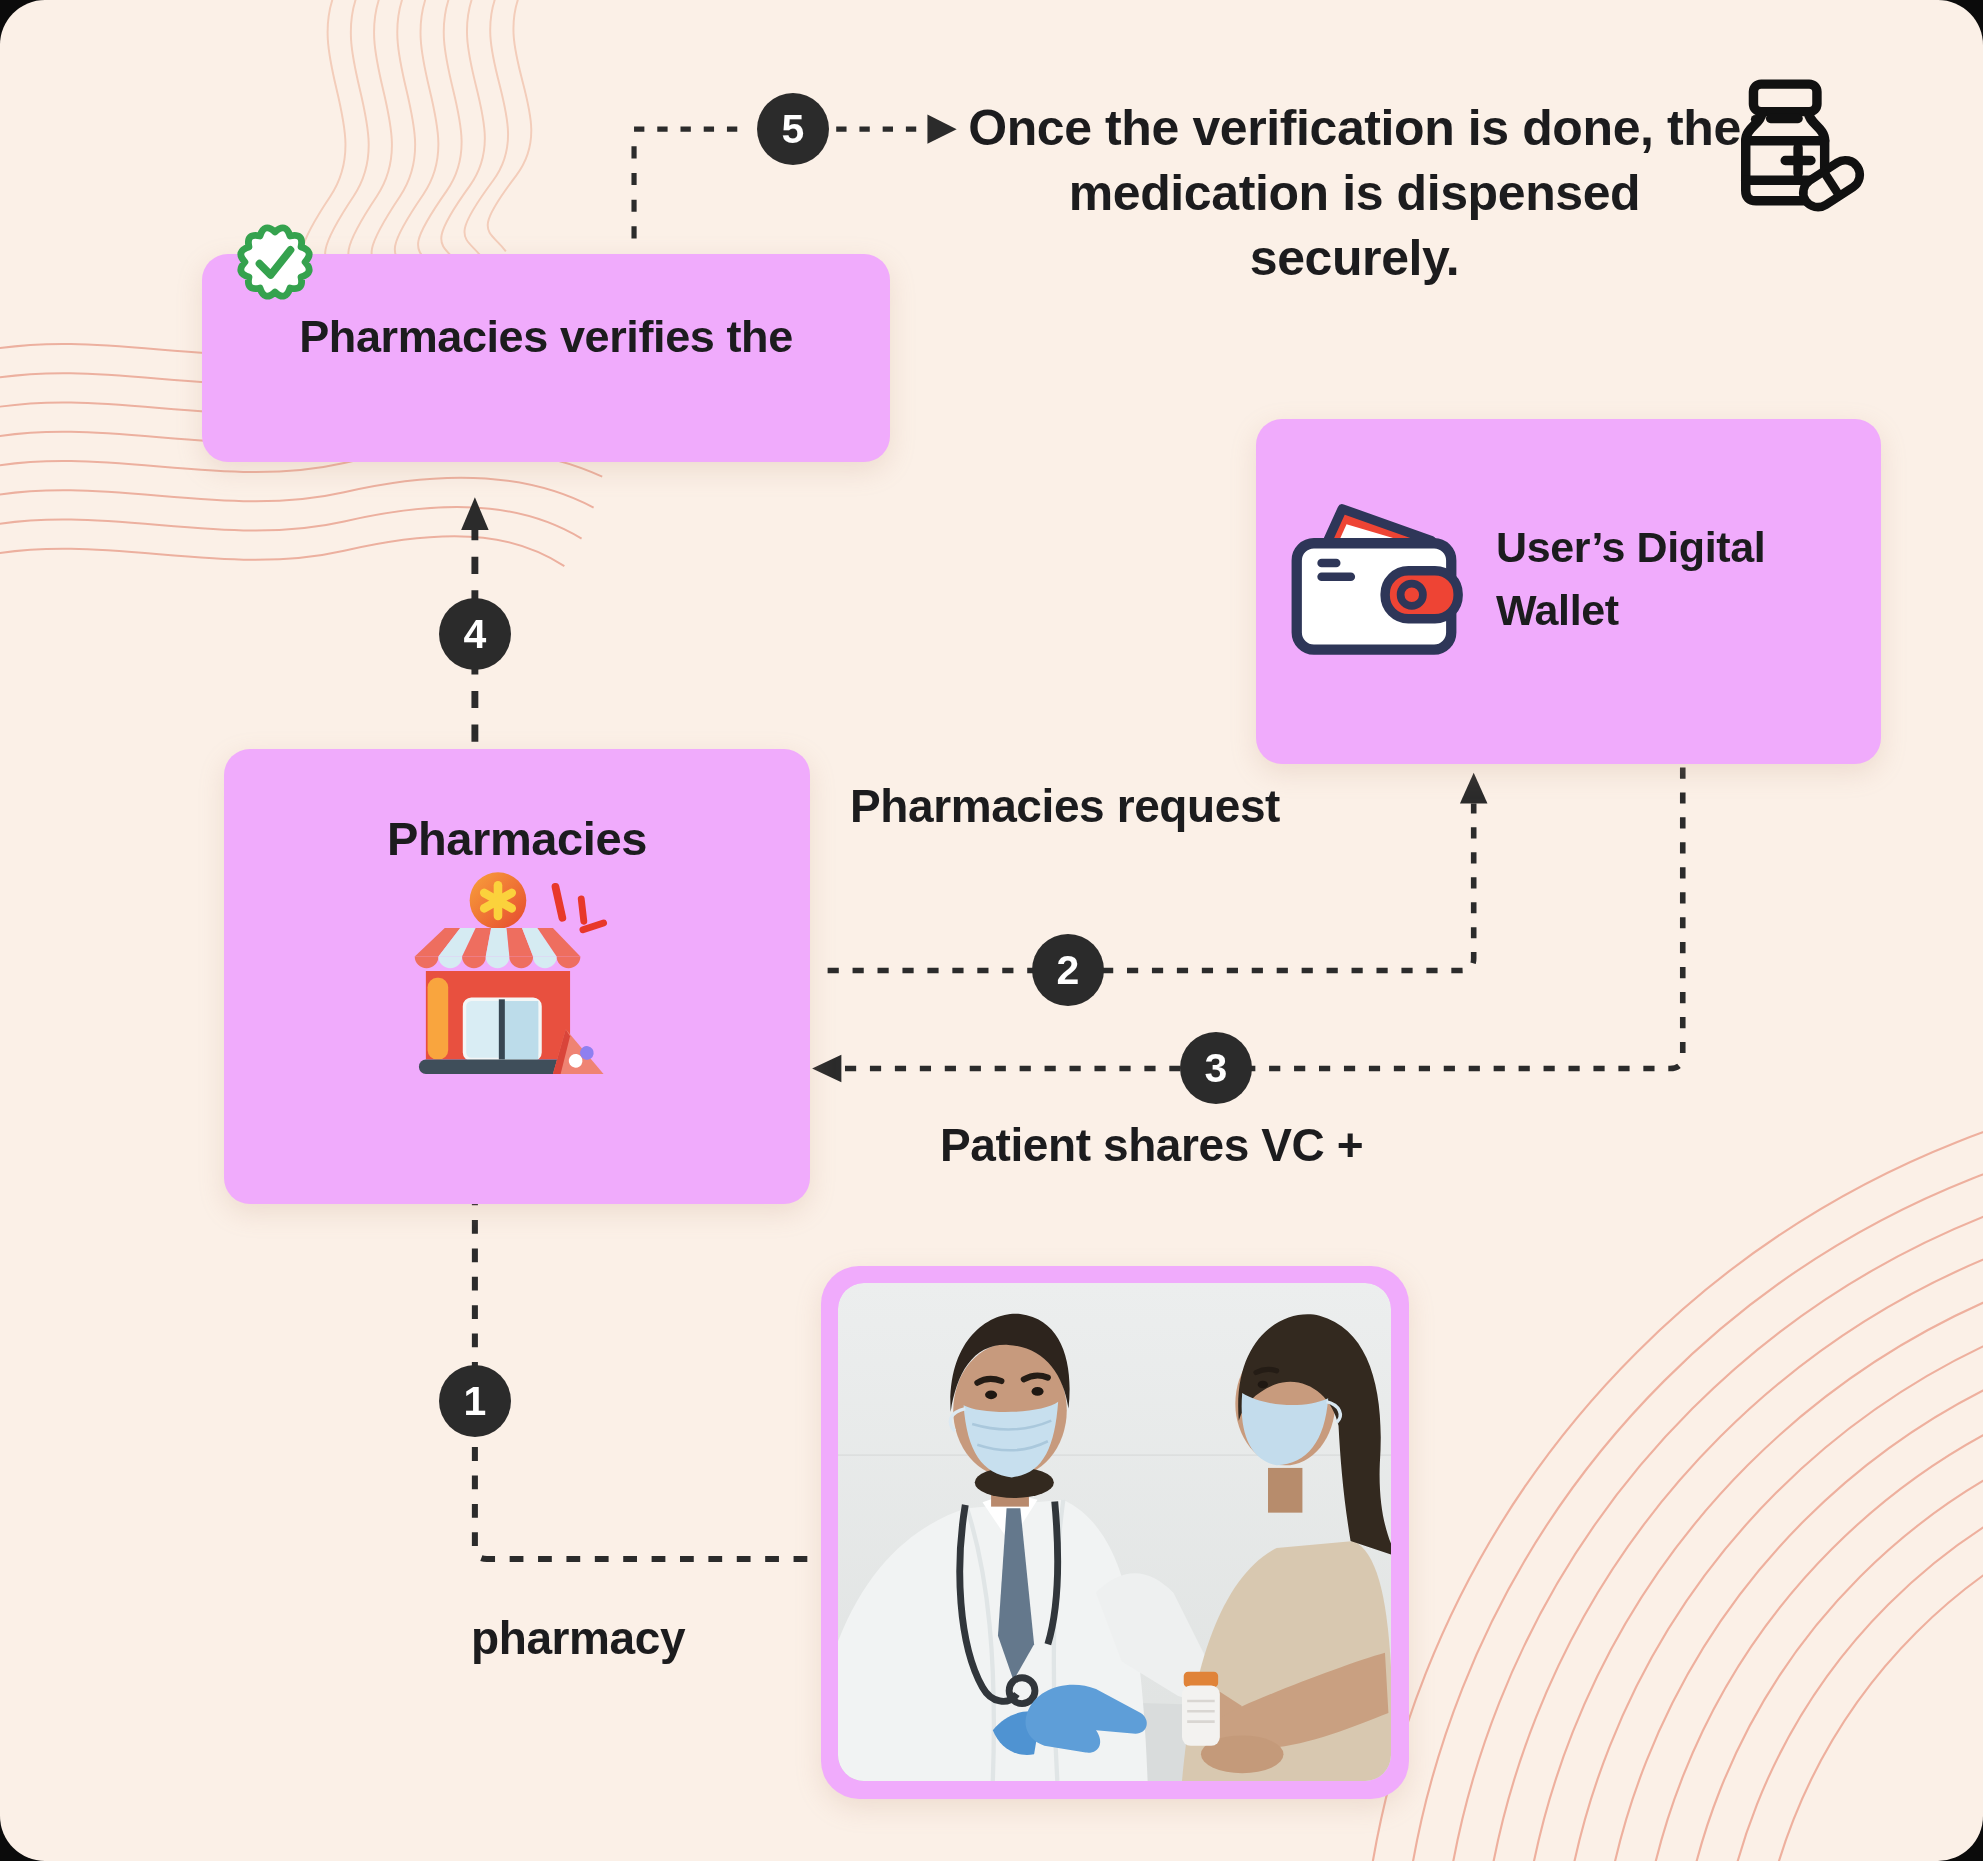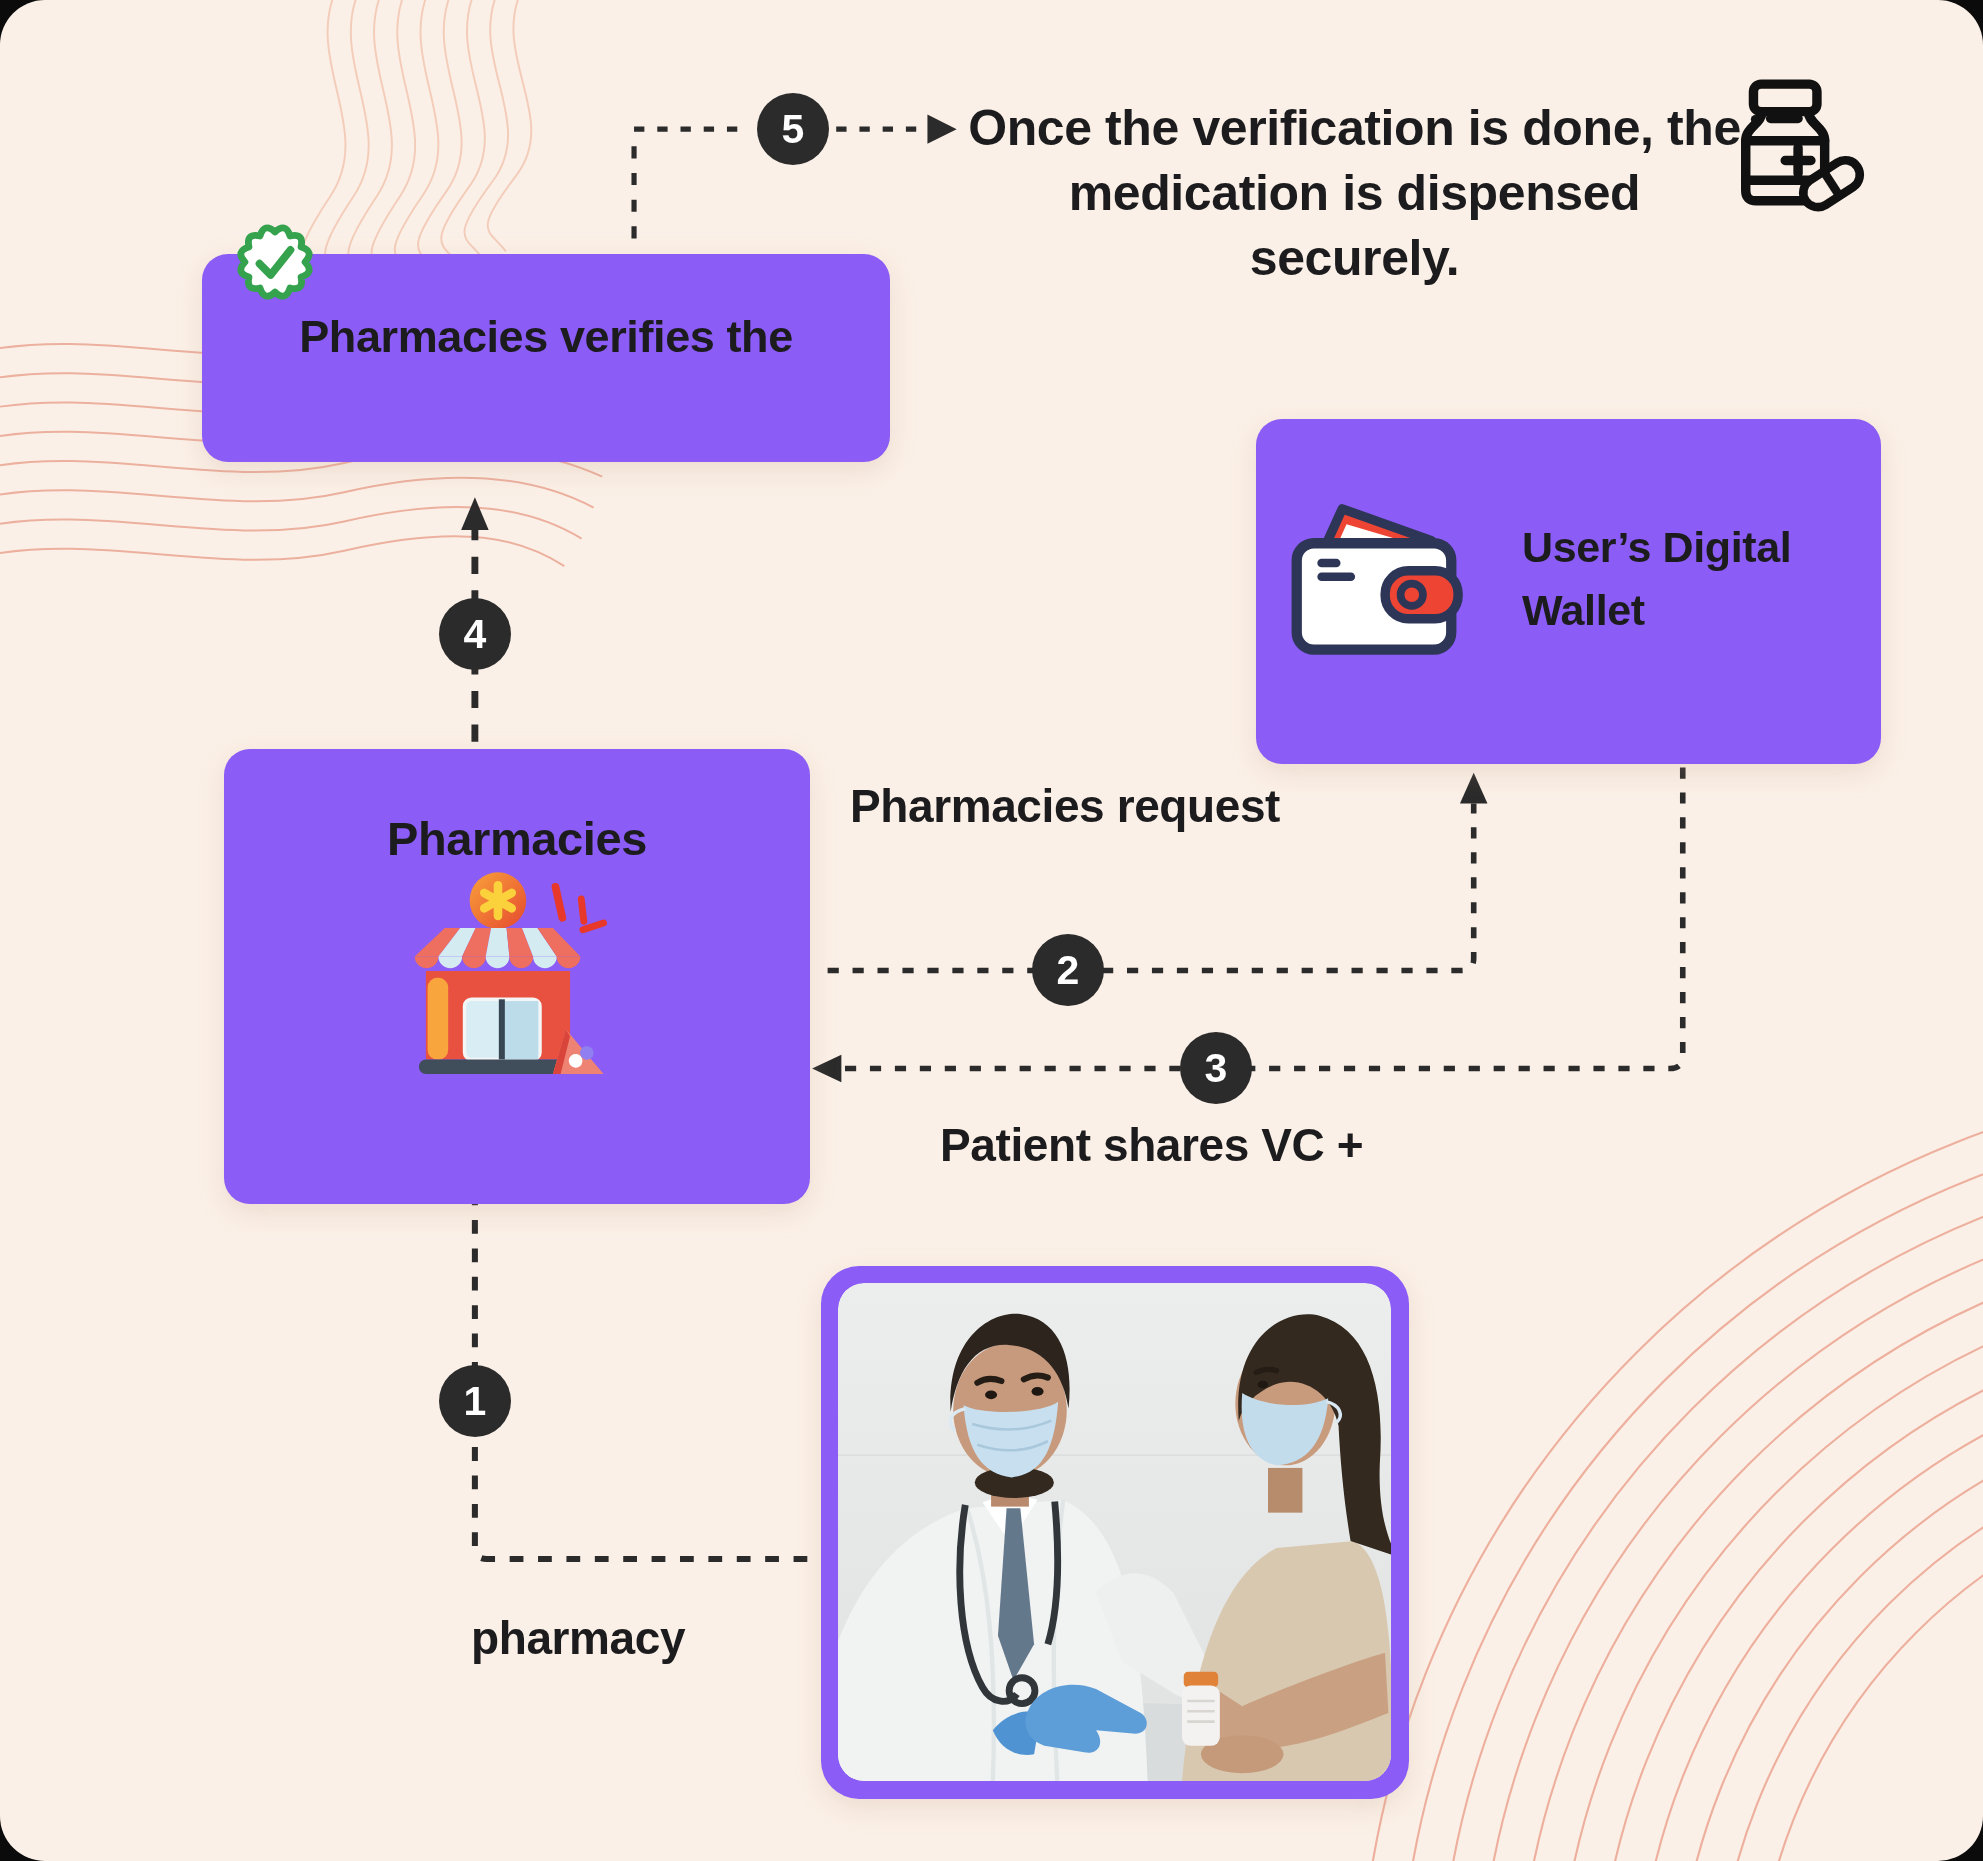--- a/index.html
+++ b/index.html
@@ -3,21 +3,21 @@
 <meta charset="utf-8">
 <style>
   html,body{margin:0;padding:0;background:#0b0b0b;}
   .canvas{
     position:relative;width:1983px;height:1861px;background:#fbf0e7;
     border-radius:45px;overflow:hidden;
     font-family:"Liberation Sans", sans-serif;color:#1c1c1e;
   }
   .abs{position:absolute;}
   .card{
-    position:absolute;background:#8b5cf6;border-radius:26px;
+    position:absolute;background:#f0abfc;border-radius:26px;
     box-shadow:0 8.6px 26px rgba(189,149,127,.22);
     text-decoration:underline;
   }
   .h{font-weight:700;color:#1c1c1e;letter-spacing:-0.4px;}
   .step-circle{
     position:absolute;width:72px;height:72px;border-radius:50%;
     background:#2b2b2b;color:#ffffff;font-weight:700;font-size:41px;
     display:flex;align-items:center;justify-content:center;
     font-family:"Liberation Sans", sans-serif;
   }
@@ -152,21 +152,21 @@
   <div class="card" style="left:1256px;top:419px;width:625px;height:345px;">
     <svg class="abs" style="left:33px;top:83px;" width="182" height="158" viewBox="0 0 212 184" fill="none">
       <path d="M42 52 L62 8 L166 45 L150 52 Z" fill="#ee4434" stroke="#2e3658" stroke-width="11" stroke-linejoin="round"></path>
       <path d="M58 46 L67 26 L132 45 Z" fill="#ffffff"></path>
       <rect x="9" y="48" width="180" height="124" rx="20" fill="#ffffff" stroke="#2e3658" stroke-width="12"></rect>
       <rect x="33" y="66" width="27" height="10" rx="5" fill="#2e3658"></rect>
       <rect x="33" y="82" width="44" height="10" rx="5" fill="#2e3658"></rect>
       <rect x="112" y="80" width="85" height="56" rx="27" fill="#ee4434" stroke="#2e3658" stroke-width="11"></rect>
       <circle cx="143" cy="108" r="13" fill="#ee4434" stroke="#2e3658" stroke-width="9"></circle>
     </svg>
-    <div class="h" style="position:absolute;left:266px;top:97px;font-size:43px;line-height:63px;">
+    <div class="h" style="position:absolute;left:240px;top:97px;font-size:43px;line-height:63px;">
       <div>User’s Digital</div>
       <div>Wallet</div>
     </div>
   </div>
 
   <div class="card" style="left:224px;top:749px;width:586px;height:455px;">
     <div class="h txt-center" style="position:absolute;left:0;top:65px;width:100%;font-size:47px;line-height:50px;">Pharmacies</div>
     <svg class="abs" style="left:189px;top:119px;" width="206" height="206" viewBox="0 0 240 240" fill="none">
       <defs>
         <linearGradient id="sun" x1="0" y1="0" x2="1" y2="1">

